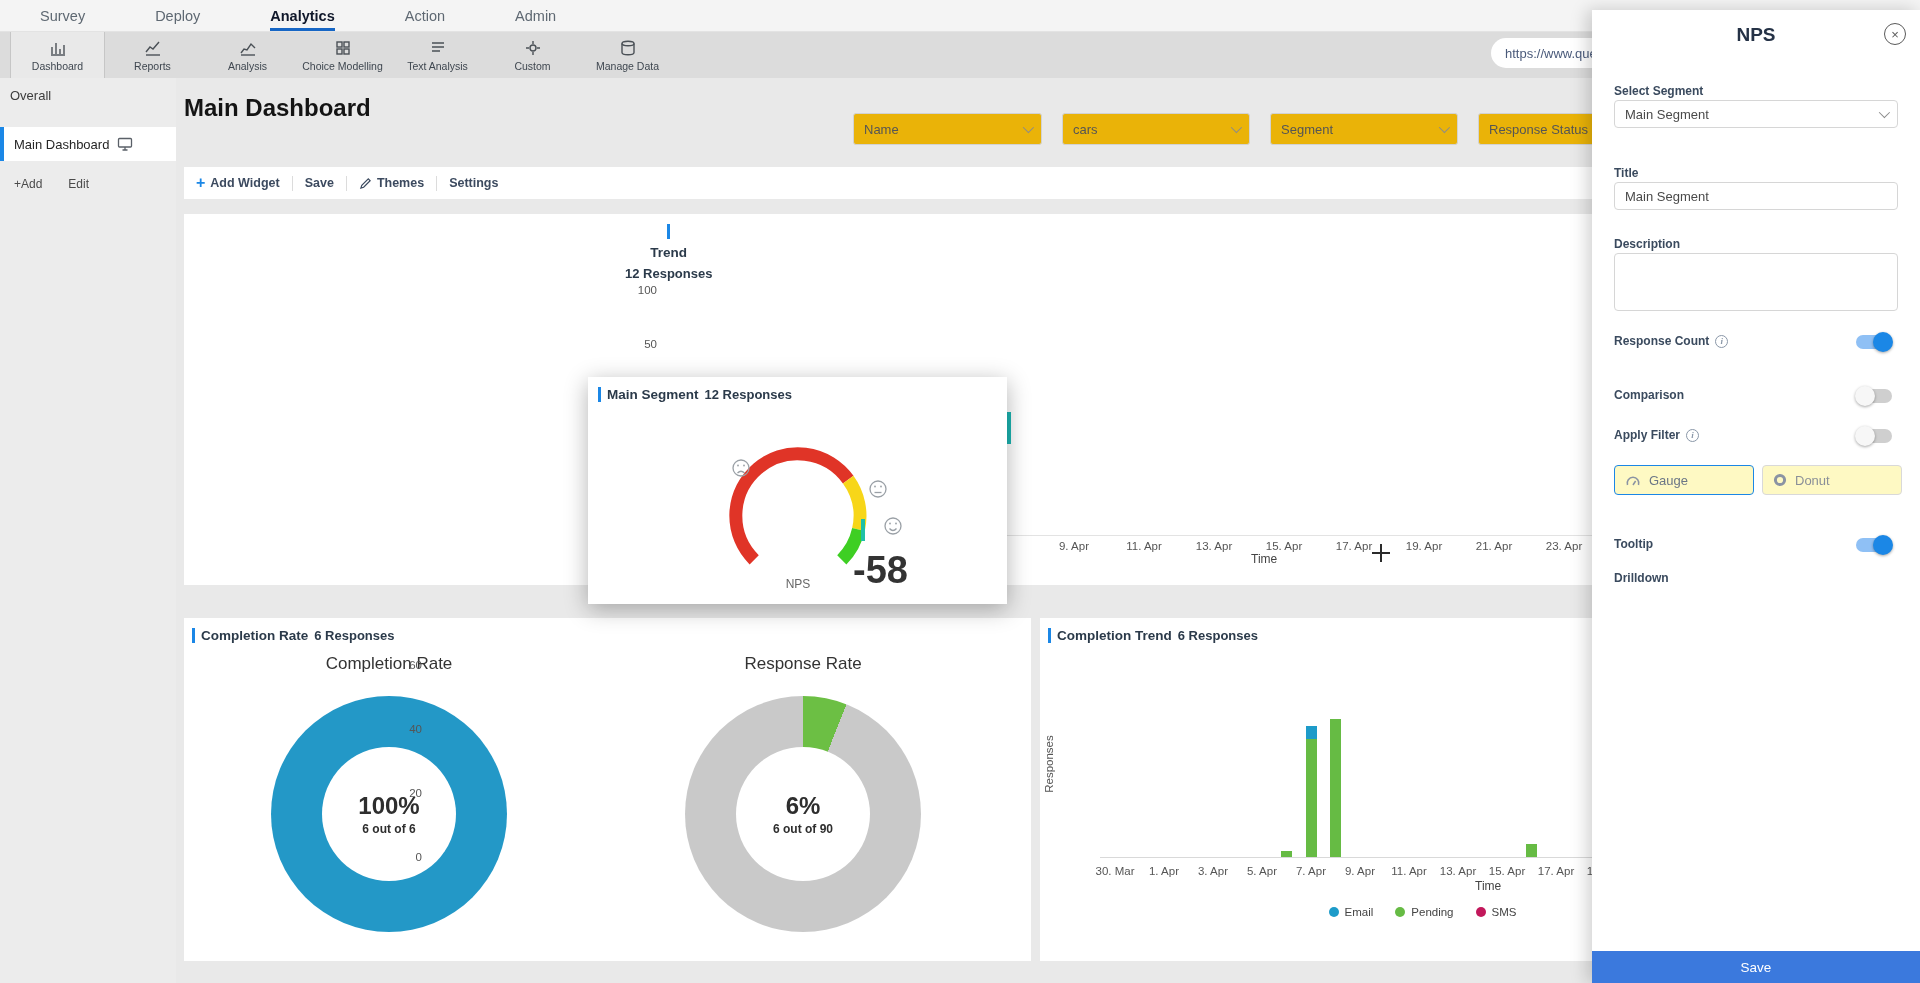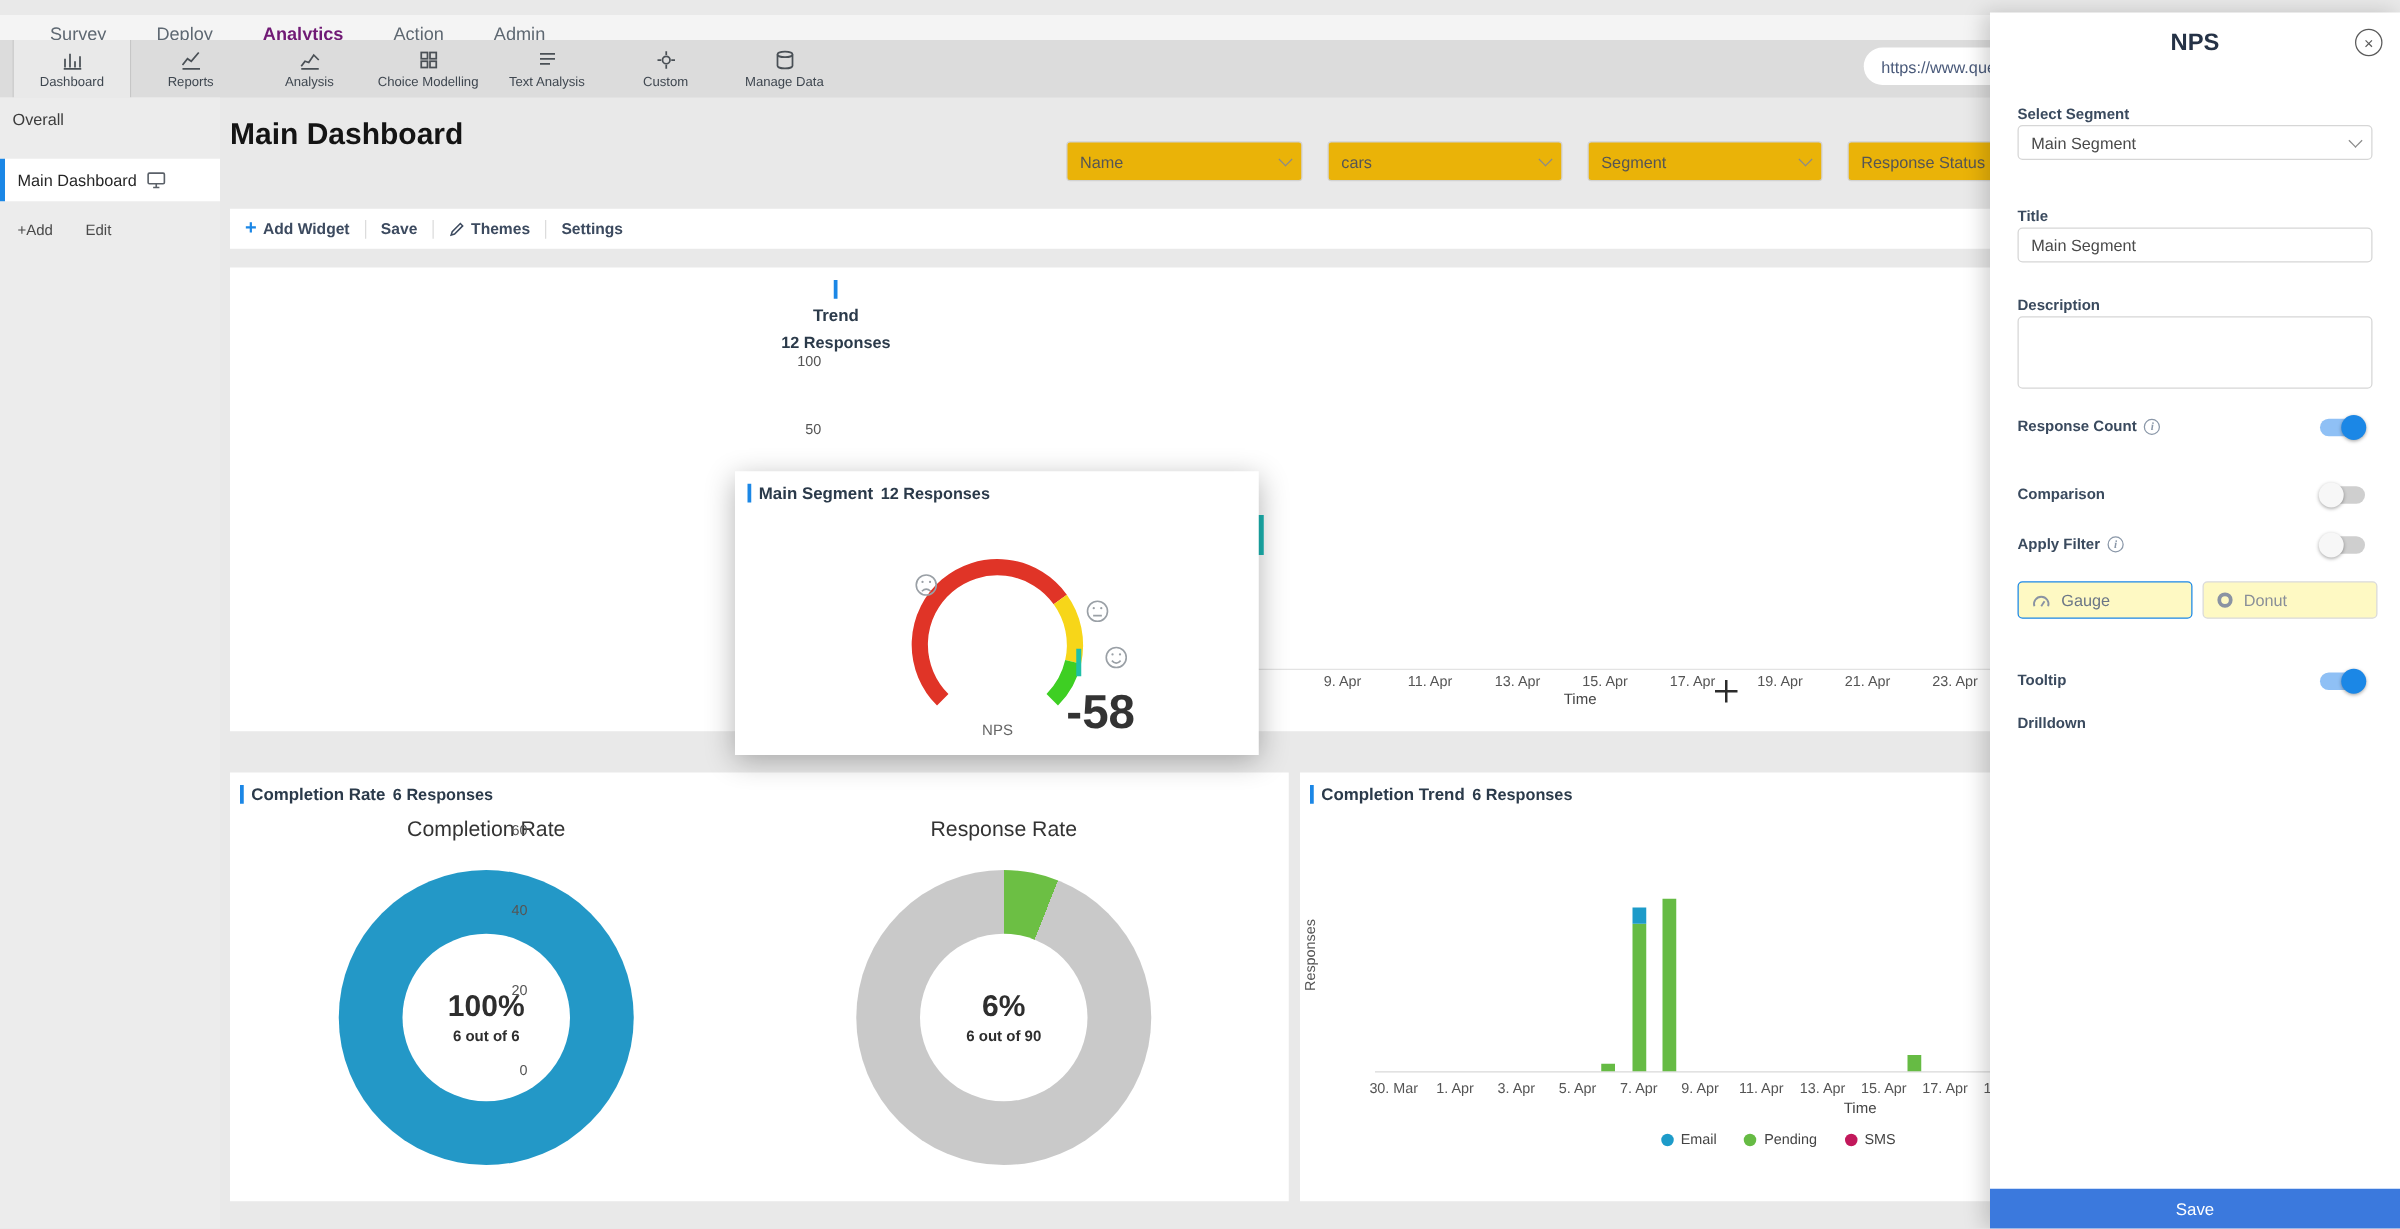--- a/index.html
+++ b/index.html
@@ -1,23 +1,23 @@
 <!DOCTYPE html>
 <html><head>
 <meta charset="utf-8">
 <style>
   * { box-sizing: border-box; margin: 0; padding: 0; }
   html,body { width:1920px; height:983px; }
   body { font-family: "Liberation Sans", sans-serif; background:#e9e9e9; overflow:hidden; }
   .screen { position:relative; width:1920px; height:983px; background:#e9e9e9; overflow:hidden; }
 
   
-  .topnav { position:absolute; left:0; top:0; width:100%; height:32px; background:#f4f4f4; display:flex; align-items:stretch; padding-left:40px; gap:40px; border-bottom:1px solid #e3e3e3;margin-top:12px; }
+  .topnav { position:absolute; left:0; top:0; width:100%; height:32px; background:#f4f4f4; display:flex; align-items:stretch; padding-left:40px; gap:70px; border-bottom:1px solid #e3e3e3; }
   .nav-item { display:flex; align-items:center; font-size:14.5px; color:#5e6872; cursor:pointer; border-bottom:3px solid transparent; padding-top:3px; }
-  .nav-item.active { color:#701a75; font-weight:bold; border-bottom-color:#1666c5; }
+  .nav-item.active { color:#0f172a; font-weight:bold; border-bottom-color:#1666c5; }
 
   
   .toolbar { position:absolute; left:0; top:32px; width:100%; height:46px; background:#dcdcdc; display:flex; align-items:stretch; padding-left:10px; }
   .tool { width:95px; display:flex; flex-direction:column; align-items:center; justify-content:center; gap:3px; cursor:pointer; }
   .tool.active { background:#e9e9e9; border-left:1px solid #c6c6c6; border-right:1px solid #c6c6c6; }
   .tool .tlabel { font-size:10.5px; color:#3f4750; white-space:nowrap; }
   .tool svg { stroke:#4a5056; fill:none; stroke-width:1.4; }
   .url-input { position:absolute; left:1491px; top:38px; width:200px; height:30px; border:none; border-radius:15px; background:#ffffff; font-size:13px; color:#4a5a7a; padding:0 14px; font-family:"Liberation Sans",sans-serif; }
 
   

